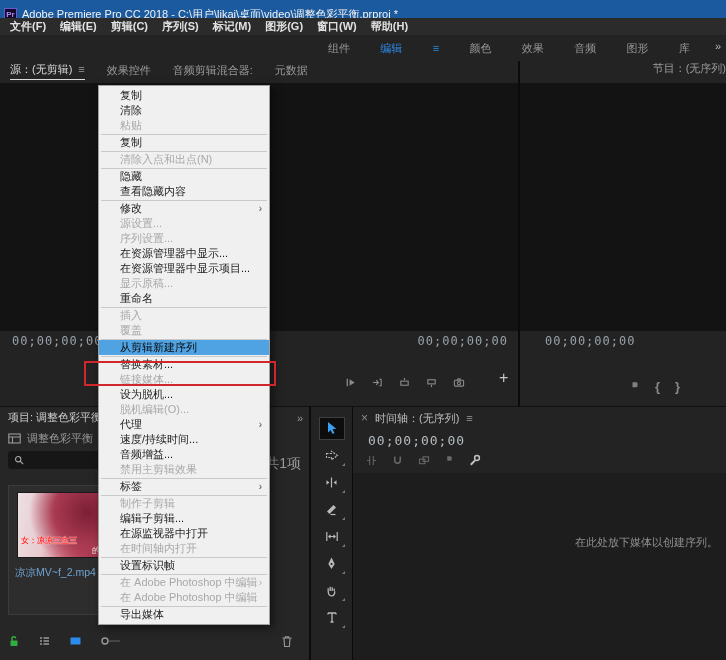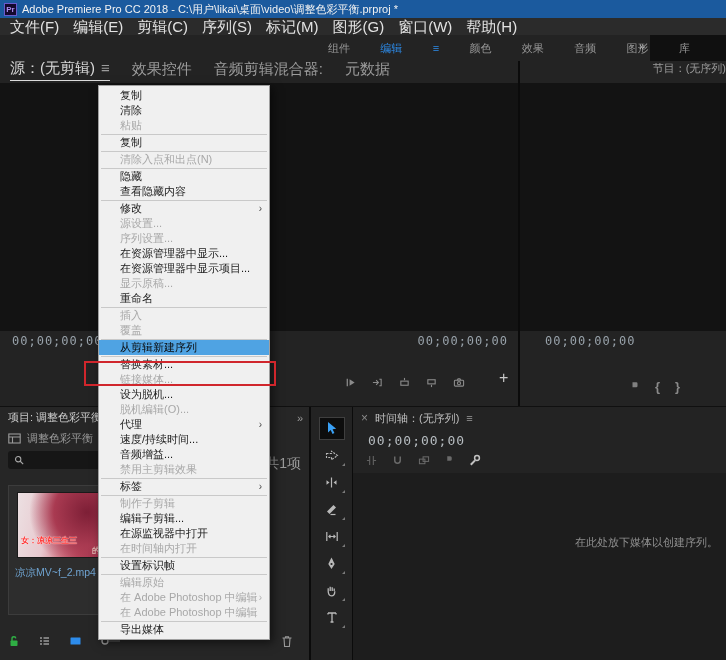--- a/index.html
+++ b/index.html
@@ -2,45 +2,45 @@
 <html><head>
 <meta charset="utf-8">
 <style>
   * { margin:0; padding:0; box-sizing:border-box; }
   html,body { width:726px; height:660px; }
   body { position:relative; overflow:hidden; background:#101010;
          font-family:"Liberation Sans","DejaVu Sans",sans-serif; }
 
   
   .titlebar { position:absolute; left:0; top:0; width:726px; height:18px;
-              background:#1b5a9e; display:flex; align-items:center; gap:5px; padding:4px 4px; }
+              background:#1b5a9e; display:flex; align-items:center; gap:5px; padding:14px 4px; }
   .pr-badge { width:13px; height:13px; background:#15082e; color:#ab8cf0; font-size:8px;
               font-weight:bold; display:flex; align-items:center; justify-content:center;
               border:1px solid #6a5acd; flex:0 0 auto; }
   .window-title { color:#f2f2f2; font-size:11px; white-space:nowrap; }
 
   
   .menubar { position:absolute; top:18px; left:0; width:726px; height:17px;
              background:#2b2b2b; display:flex; align-items:center; padding-left:3px; }
-  .mb-item { color:#e2e2e2; font-size:15px; padding:0 7px; line-height:17px; }
-
-  
-  .workspace-bar { position:absolute; top:35px; left:0; width:650px; height:26px; background:#232323; }
+  .mb-item { color:#e2e2e2; font-size:11px; padding:0 7px; line-height:17px;font-weight:bold; }
+
+  
+  .workspace-bar { position:absolute; top:35px; left:0; width:726px; height:26px; background:#232323; }
   .ws-tabs { position:absolute; left:328px; top:0; width:362px; height:26px;
              display:flex; align-items:center; justify-content:space-between; }
   .ws-tab { color:#969696; font-size:11px; }
   .ws-tab.active { color:#2d8ceb; }
   .ws-menu { color:#2d8ceb; font-size:11px; }
   .ws-overflow { position:absolute; right:5px; top:5px; color:#b5b5b5; font-size:11px; }
 
   
   .monitors { position:absolute; top:61px; left:0; width:726px; height:345px; background:#0b0b0b; }
   .source-group { position:absolute; left:0; top:0; width:518px; height:345px; background:#232323; }
-  .panel-tabbar { height:22px; display:flex; align-items:flex-end; gap:22px; padding:0 0 2px 10px;
-                  font-size:15px; color:#9b9b9b; }
+  .panel-tabbar { height:22px; display:flex; align-items:center; gap:22px; padding:0 0 2px 10px;
+                  font-size:11px; color:#9b9b9b; }
   .src-tab { padding-bottom:2px; white-space:nowrap; }
   .src-tab.active { color:#d8d8d8; border-bottom:1px solid #dcdcdc; }
   .src-menu-glyph { color:#9b9b9b; margin-left:6px; }
   .viewer { position:absolute; left:0; top:22px; width:518px; height:248px; background:#131313; }
   .mono { font-family:"DejaVu Sans Mono",monospace; letter-spacing:1px; }
   .src-tc-left  { position:absolute; left:12px;  top:273px; font-size:12px; color:#98a2aa; }
   .src-tc-right { position:absolute; right:10px; top:273px; font-size:12px; color:#98a2aa; }
   .src-transport { position:absolute; left:345px; top:316px; display:flex; gap:16px; align-items:center; }
   .icon { display:inline-flex; align-items:center; justify-content:center; }
   .icon svg { display:block; }
@@ -415,20 +415,19 @@
     <div class="menu-sep"></div>
     <div class="menu-item"><span>标签</span><span class="sub-arrow">›</span></div>
     <div class="menu-sep"></div>
     <div class="menu-item disabled"><span>制作子剪辑</span></div>
     <div class="menu-item"><span>编辑子剪辑...</span></div>
     <div class="menu-item"><span>在源监视器中打开</span></div>
     <div class="menu-item disabled"><span>在时间轴内打开</span></div>
     <div class="menu-sep"></div>
     <div class="menu-item"><span>设置标识帧</span></div>
     <div class="menu-sep"></div>
-    <div class="menu-item disabled"><span>编辑原始</span></div>
     <div class="menu-item disabled"><span>在 Adobe Photoshop 中编辑</span><span class="sub-arrow">›</span></div>
     <div class="menu-item disabled"><span>在 Adobe Photoshop 中编辑</span></div>
     <div class="menu-sep"></div>
     <div class="menu-item"><span>导出媒体</span></div>
   </div>
 
 <div class="annotation-box"></div>
 
 </body></html>

